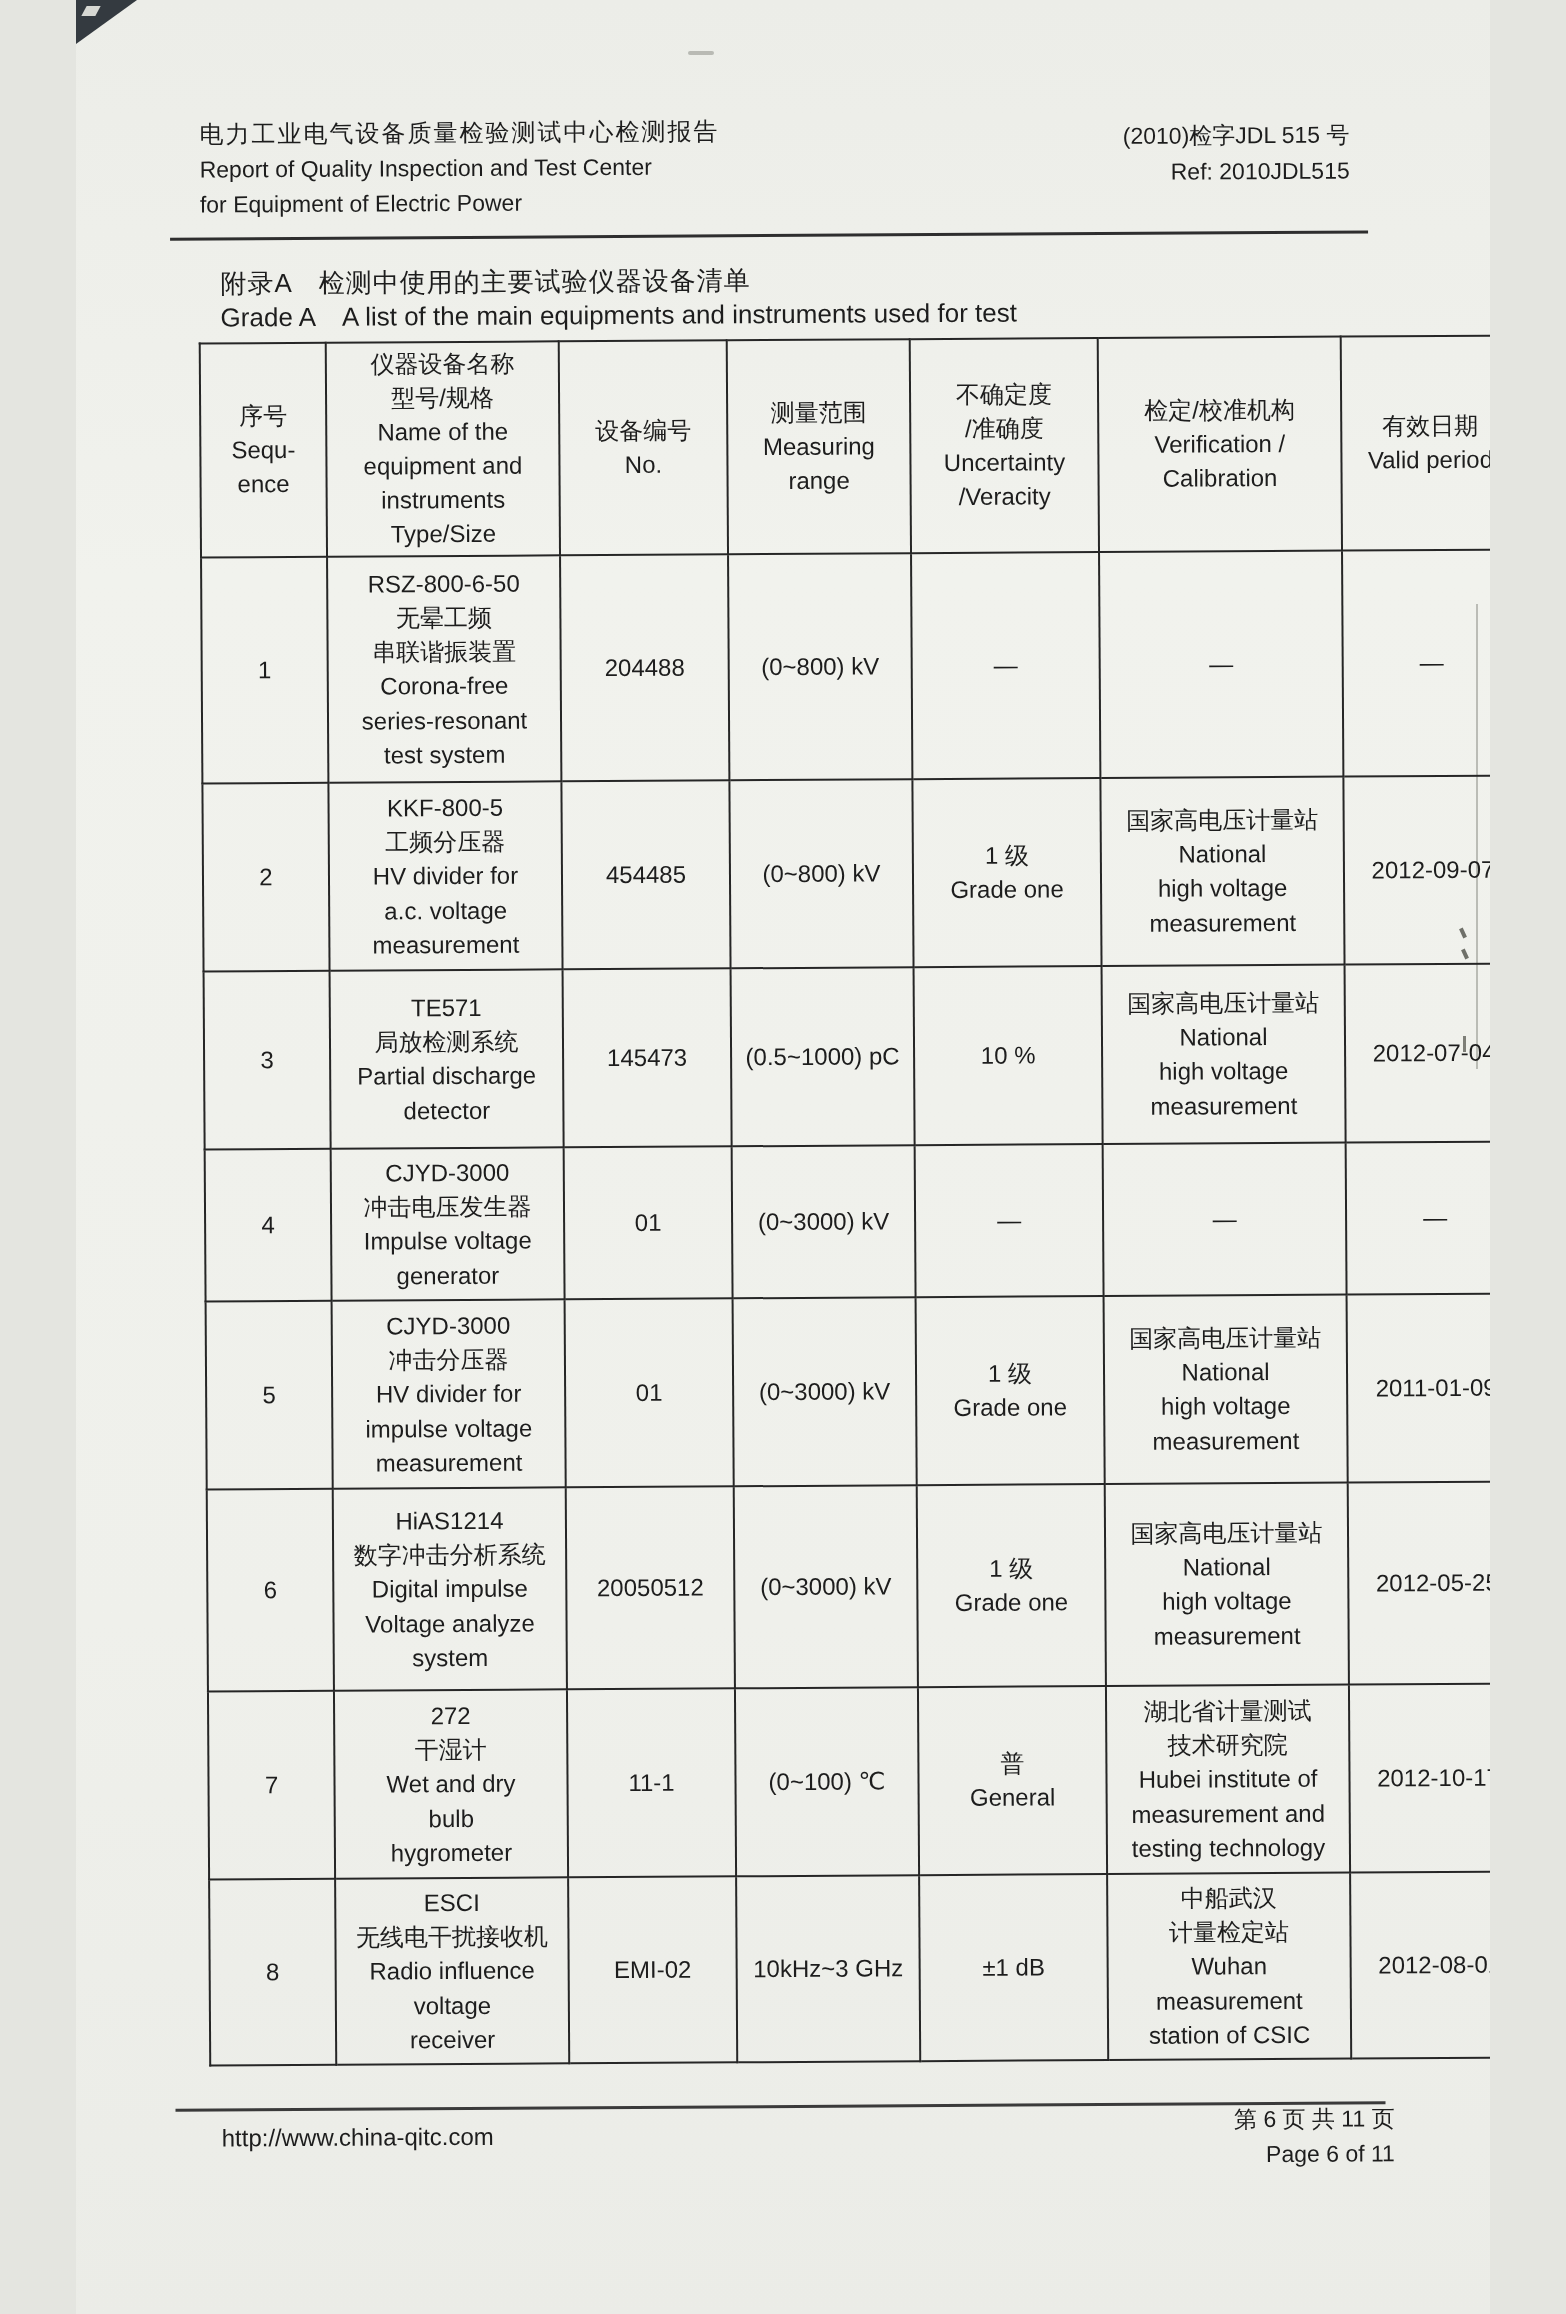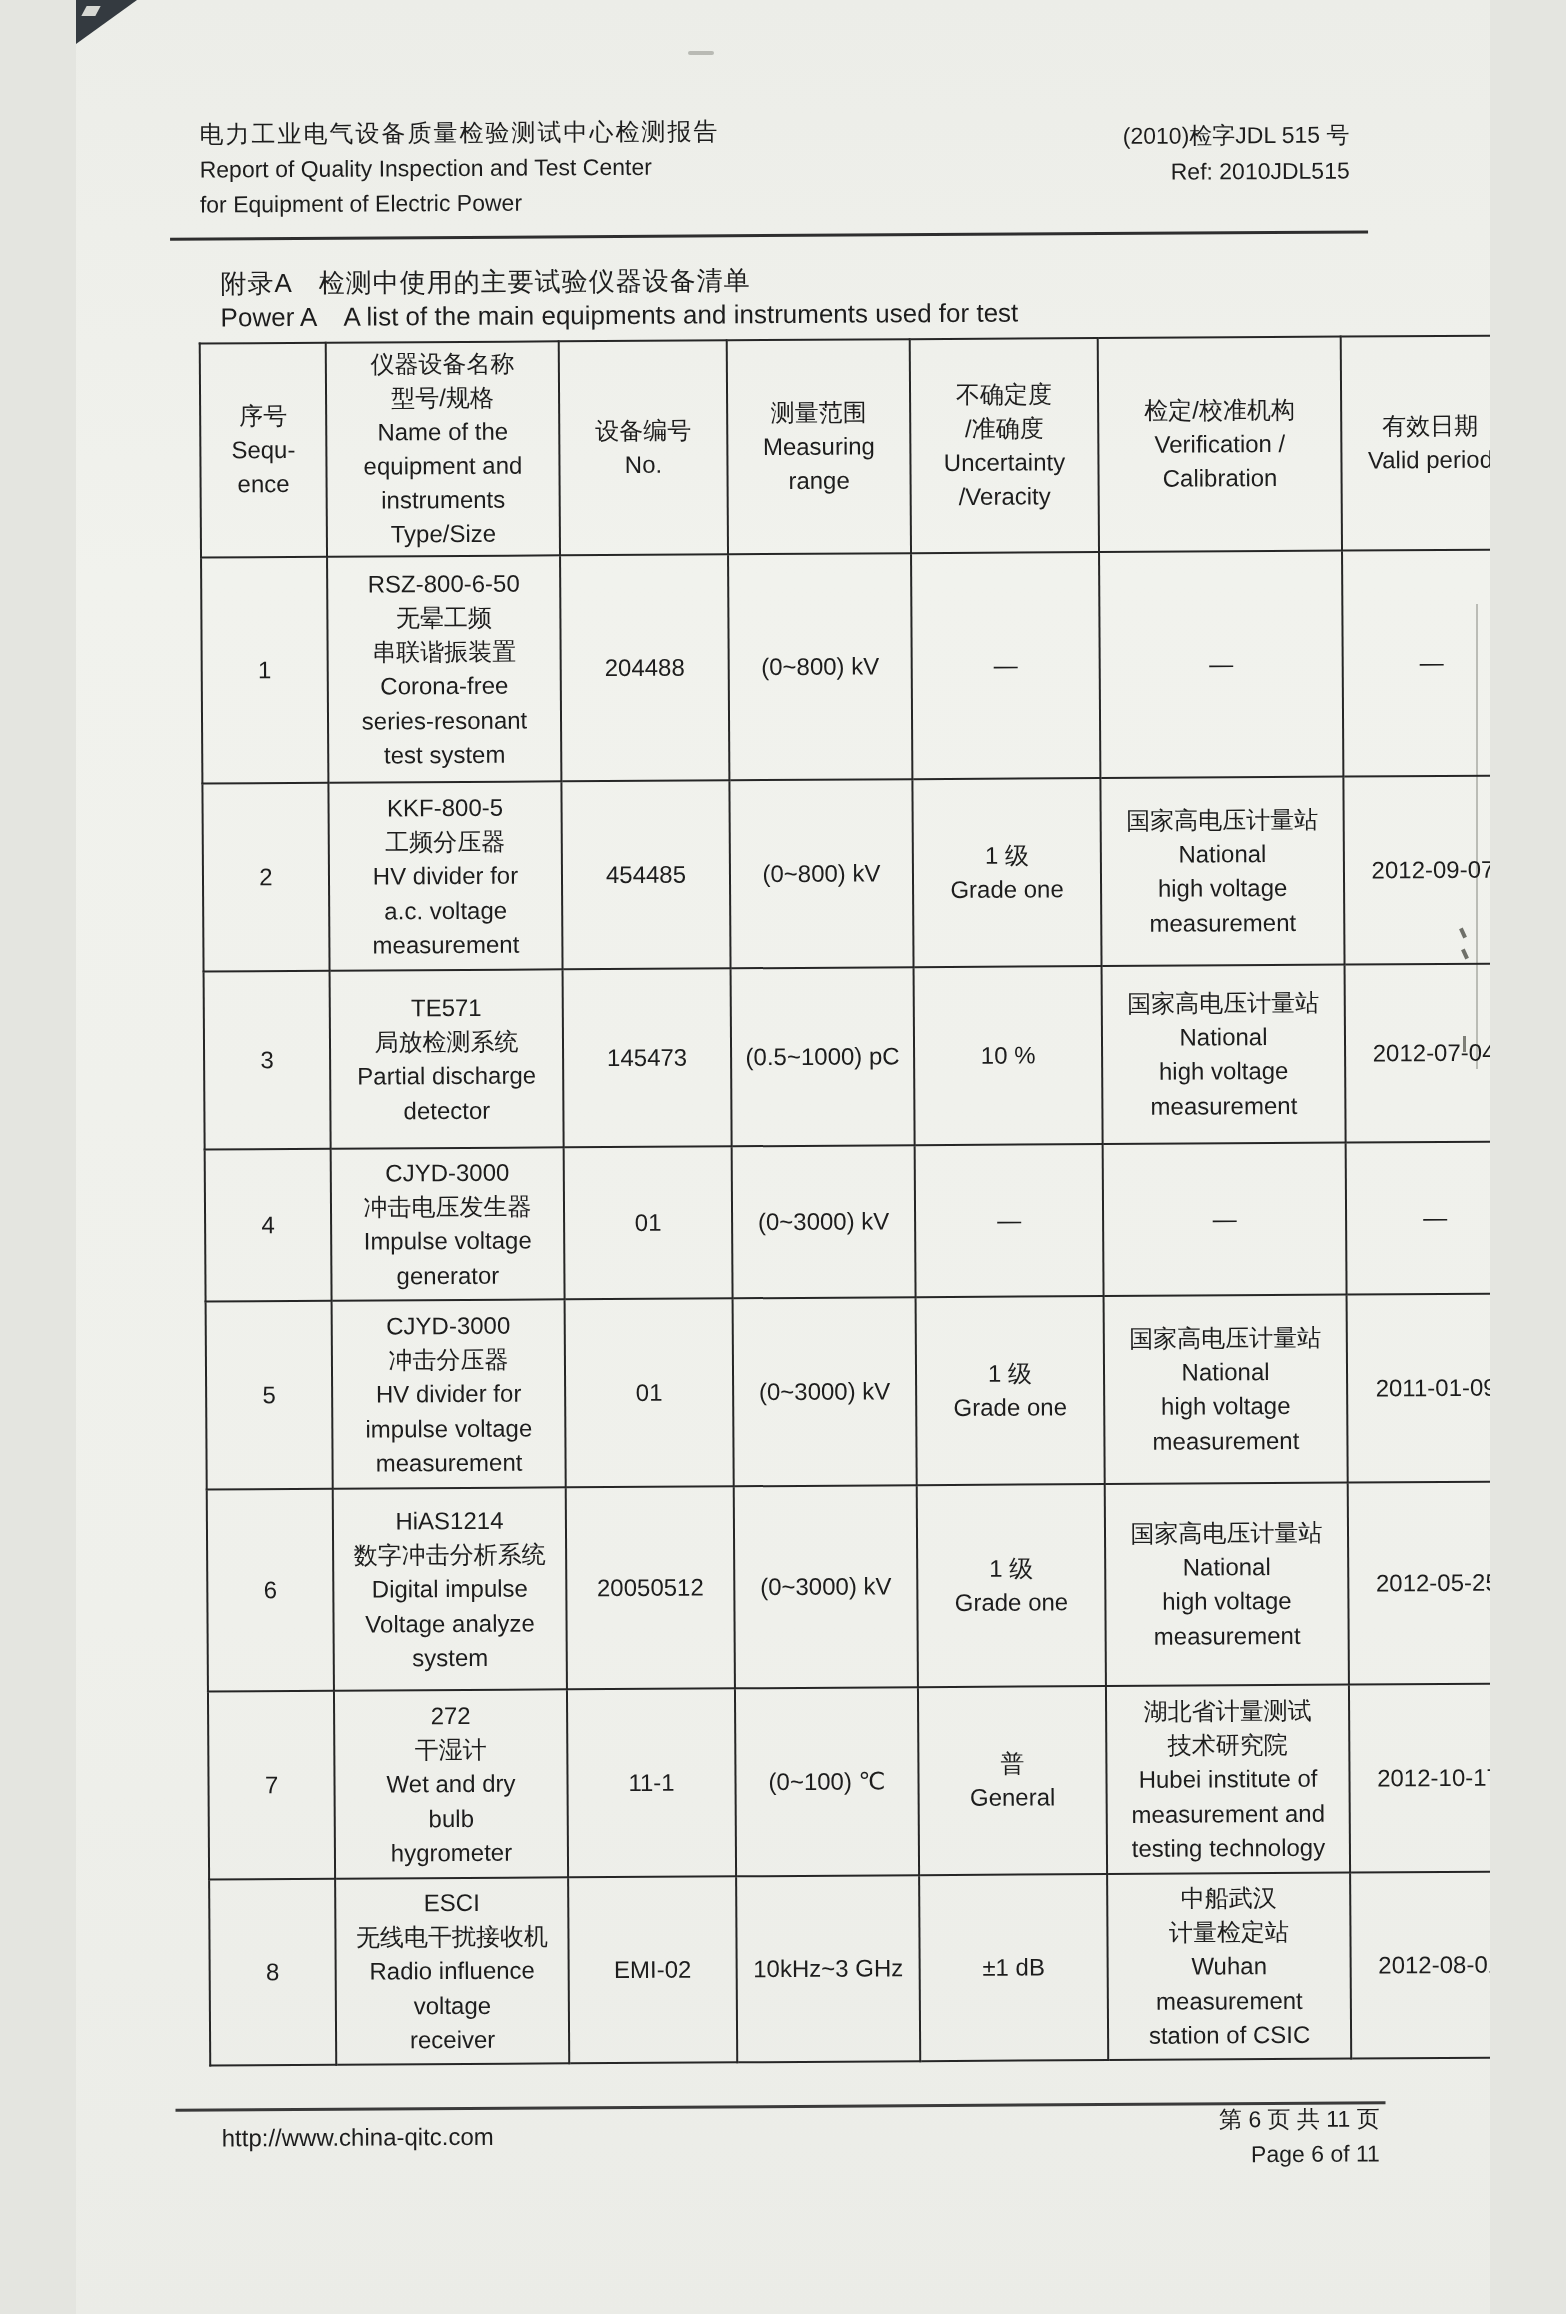--- a/index.html
+++ b/index.html
@@ -54,21 +54,21 @@
   .equip tbody tr:nth-child(3) { height:178px; }
   .equip tbody tr:nth-child(4) { height:152px; }
   .equip tbody tr:nth-child(5) { height:188px; }
   .equip tbody tr:nth-child(6) { height:202px; }
   .equip tbody tr:nth-child(7) { height:188px; }
   .equip tbody tr:nth-child(8) { height:186px; }
 
   
   .footer-rule { position:absolute; left:93px; right:111px; top:2105px; height:3px; background:#3a3a3a; }
   .footer-url { position:absolute; left:139px; top:2121px; font-size:24px; }
-  .footer-pages { position:absolute; right:117px; top:2105px; text-align:right; font-size:23px; line-height:1.5; }
+  .footer-pages { position:absolute; right:102px; top:2105px; text-align:right; font-size:23px; line-height:1.5; }
 </style>
 </head>
 <body>
 
 <div class="page">
 
   <div class="corner-mark"></div>
   <div class="corner-mark-notch"></div>
   <div class="top-smudge"></div>
   <div class="edge-line"></div>
@@ -86,21 +86,21 @@
     <div class="header-ref">
       <div>(2010)检字JDL 515 号</div>
       <div>Ref: 2010JDL515</div>
     </div>
     <div class="top-rule"></div>
 
     <div class="annex-zh">
       <span class="annex-label">附录A</span><span>检测中使用的主要试验仪器设备清单</span>
     </div>
     <div class="annex-en">
-      <span class="annex-label">Power A</span><span>A list of the main equipments and instruments used for test</span>
+      <span class="annex-label">Grade A</span><span>A list of the main equipments and instruments used for test</span>
     </div>
 
     <table class="equip">
       <colgroup>
         <col style="width:126px">
           <col style="width:233px">
           <col style="width:168px">
         <col style="width:183px">
           <col style="width:188px">
           <col style="width:243px">

